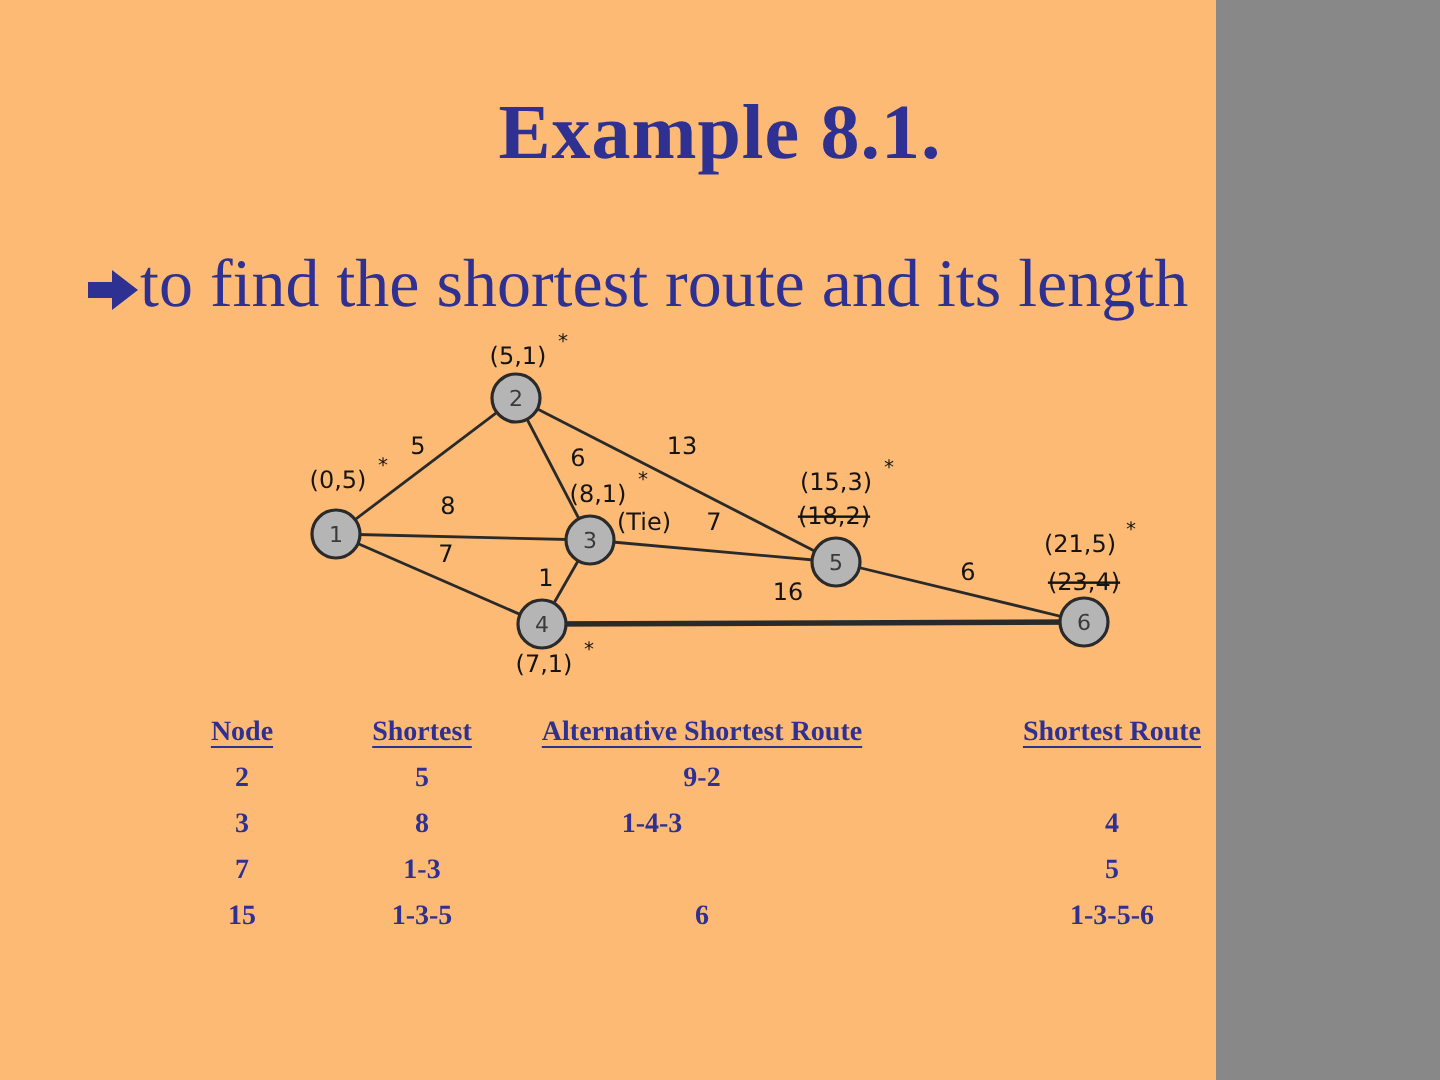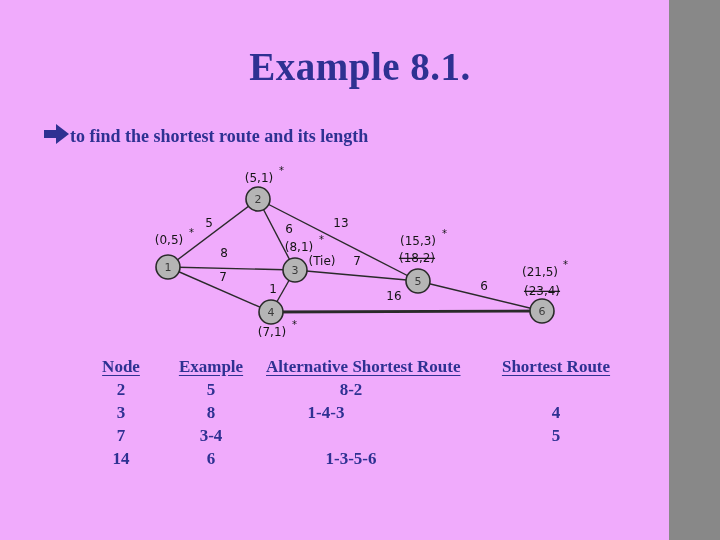--- a/index.html
+++ b/index.html
@@ -1,45 +1,45 @@
 <!DOCTYPE html>
 <html><head>
 <meta charset="utf-8">
 <style>
   html,body { margin:0; padding:0; background:#888; }
   .slide {
-    position:relative; width:655px; height:540px; background:#f0abfc;
-    overflow:hidden; font-family:"Liberation Serif", serif;padding-left:14px;
+    position:relative; width:608px; height:540px; background:#fdba74;
+    overflow:hidden; font-family:"Liberation Serif", serif;
   }
   .title {
     position:absolute; top:44px; left:0; width:720px; margin:0;
     text-align:center; font-size:39px; font-weight:bold; color:#2e3192;
     letter-spacing:0.5px;
   }
   .bullet {
     position:absolute; top:124px; left:44px; width:640px;
-    font-size:18px; font-weight:bold; color:#2e3192; white-space:nowrap;
+    font-size:34px; font-weight:normal; color:#2e3192; white-space:nowrap;
   }
   .arrow-icon { display:inline-block; position:relative; width:25px; height:20px; vertical-align:-2px; margin-right:1px; }
   .arrow-icon .shaft { position:absolute; left:0; top:6px; width:13px; height:8px; background:#2e3192; }
   .arrow-icon .head  { position:absolute; left:12px; top:0; width:0; height:0;
     border-top:10px solid transparent; border-bottom:10px solid transparent; border-left:13px solid #2e3192; }
   .graph { position:absolute; left:0; top:0; width:720px; height:540px; }
   .graph line { stroke:#2a2a2a; stroke-width:1.4; }
   .graph line.thick { stroke-width:2.8; }
   .graph circle { fill:#b5b5b5; stroke:#2a2a2a; stroke-width:1.6; }
   .graph text { font-family:"DejaVu Sans", sans-serif; fill:#141414; font-size:12px; }
   .graph text.node-id { font-size:11px; fill:#3a3a3a; }
   .graph text.star { font-size:10px; }
   .graph text.struck { text-decoration:line-through; }
   .graph text.mid { text-anchor:middle; }
   .tbl {
     position:absolute; left:86px; top:355px;
     display:grid; grid-template-columns:70px 110px 170px 240px;
-    font-size:17px; font-weight:bold; color:#2e3192; line-height:23px;
+    font-size:14px; font-weight:bold; color:#2e3192; line-height:23px;
   }
   .tbl .cell { text-align:center; height:23px; white-space:nowrap; }
   .tbl .hdr span { text-decoration:underline; text-underline-offset:3px; }
   .tbl .c4 { padding-right:50px; }
   .tbl .hdr.c4 { padding-right:0; }
   .pagenum {
     position:absolute; left:668px; top:495px; width:40px; text-align:center;
     font-size:18px; font-weight:bold; color:#2e3192;
   }
 </style>
@@ -107,40 +107,41 @@
     <text class="star" x="442" y="237">*</text>
     <text class="mid struck" x="417" y="262">(18,2)</text>
 
     <text class="mid" x="540" y="276">(21,5)</text>
     <text class="star" x="563" y="268">*</text>
     <text class="mid struck" x="542" y="295">(23,4)</text>
   </svg>
 
   <div class="tbl">
     <div class="cell hdr c1"><span>Node</span></div>
-    <div class="cell hdr c2"><span>Example</span></div>
+    <div class="cell hdr c2"><span>Shortest</span></div>
     <div class="cell hdr c4"><span>Alternative Shortest Route</span></div>
     <div class="cell hdr c3"><span>Shortest Route</span></div>
 
     <div class="cell c1">2</div>
     <div class="cell c2">5</div>
-    <div class="cell c3">8-2</div>
+    <div class="cell c3">9-2</div>
     <div class="cell c4"></div>
 
     <div class="cell c1">3</div>
     <div class="cell c2">8</div>
     <div class="cell c4">1-4-3</div>
 
     <div class="cell c1">4</div>
     <div class="cell c2">7</div>
-    <div class="cell c3">3-4</div>
+    <div class="cell c3">1-3</div>
     <div class="cell c4"></div>
 
     <div class="cell c1">5</div>
-    <div class="cell c2">14</div>
+    <div class="cell c2">15</div>
+    <div class="cell c3">1-3-5</div>
 
     <div class="cell c1">6</div>
     <div class="cell c3">1-3-5-6</div>
   </div>
 
   <div class="pagenum">38</div>
 
 </div>
 
 </body></html>

